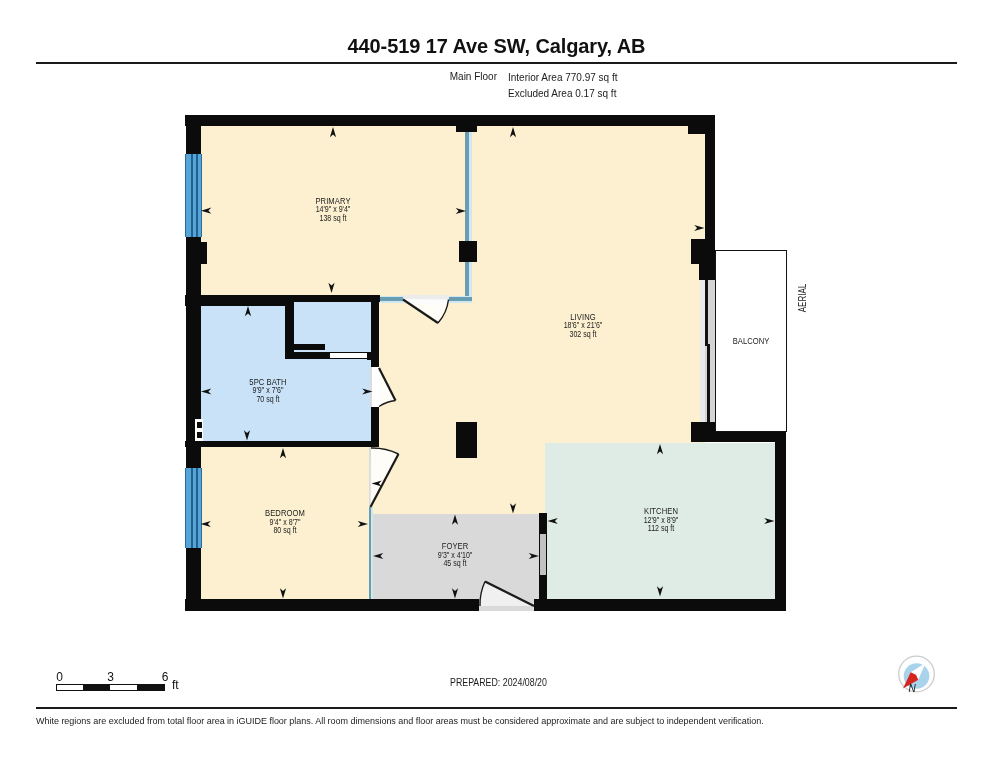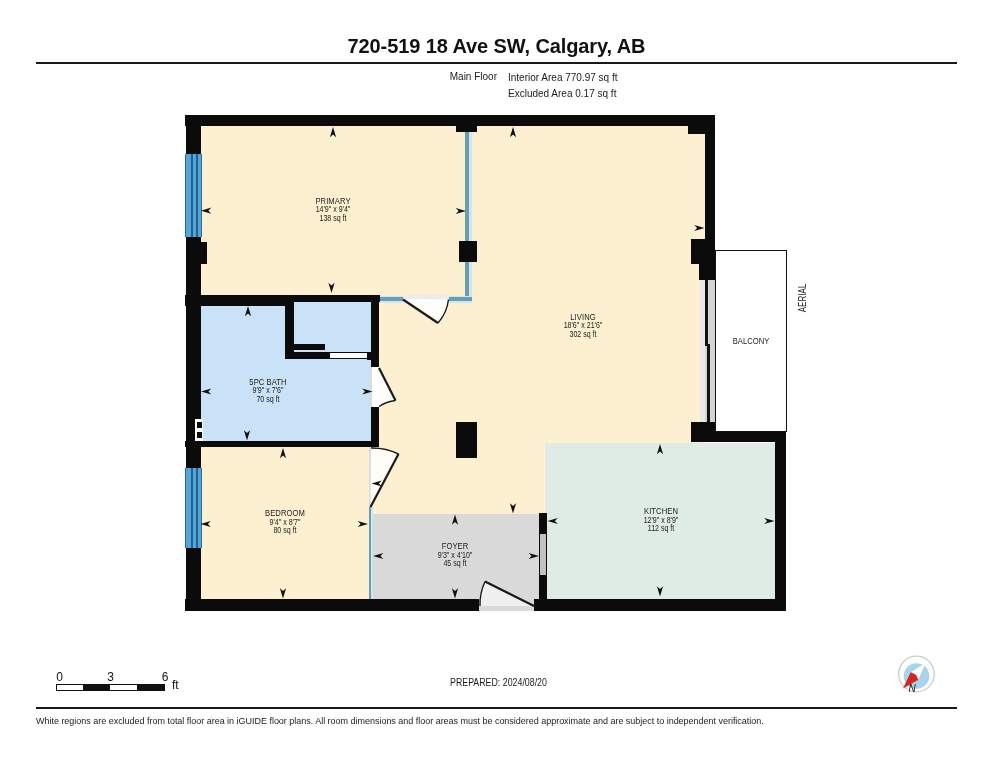--- a/index.html
+++ b/index.html
@@ -5,21 +5,21 @@
   html,body{margin:0;padding:0;background:#fff;}
   body{width:993px;height:768px;position:relative;font-family:"Liberation Sans",sans-serif;overflow:hidden;}
   .abs{position:absolute;}
   .wall{position:absolute;background:#0b0b0b;}
   .roomtxt{position:absolute;text-align:center;color:#1c1c1c;font-size:8.6px;line-height:8.6px;transform:scaleX(0.82);transform-origin:center top;}
   .roomtxt .nm{font-size:9.3px;letter-spacing:.1px;}
 </style>
 </head>
 <body>
 
-<div class="abs" style="left:0;top:35px;width:993px;text-align:center;font-size:20px;font-weight:bold;color:#111;letter-spacing:-0.1px;">720-519 18 Ave SW, Calgary, AB</div>
+<div class="abs" style="left:0;top:35px;width:993px;text-align:center;font-size:20px;font-weight:bold;color:#111;letter-spacing:-0.1px;">440-519 17 Ave SW, Calgary, AB</div>
 <div class="abs" style="left:36px;top:62px;width:921px;height:2px;background:#1a1a1a;"></div>
 <div class="abs" style="left:0;top:70.5px;width:497px;text-align:right;font-size:10px;font-weight:normal;color:#1c1c1c;">Main Floor</div>
 <div class="abs" style="left:508px;top:69.5px;font-size:10px;color:#1c1c1c;line-height:16.2px;">Interior Area 770.97 sq ft<br>Excluded Area 0.17 sq ft</div>
 
 <div class="abs" style="left:195px;top:120px;width:510px;height:479px;background:#fcf0d0;"></div>
 <div class="abs" style="left:545px;top:443px;width:230px;height:156px;background:#dfece5;"></div>
 <div class="abs" style="left:372px;top:514px;width:167px;height:85px;background:#d9d9d9;"></div>
 <div class="abs" style="left:195px;top:296px;width:180px;height:150px;background:#c9e2f7;"></div>
 
 <div class="abs" style="left:715px;top:250px;width:72px;height:182px;background:#fff;border:1.8px solid #131313;box-sizing:border-box;"></div>

